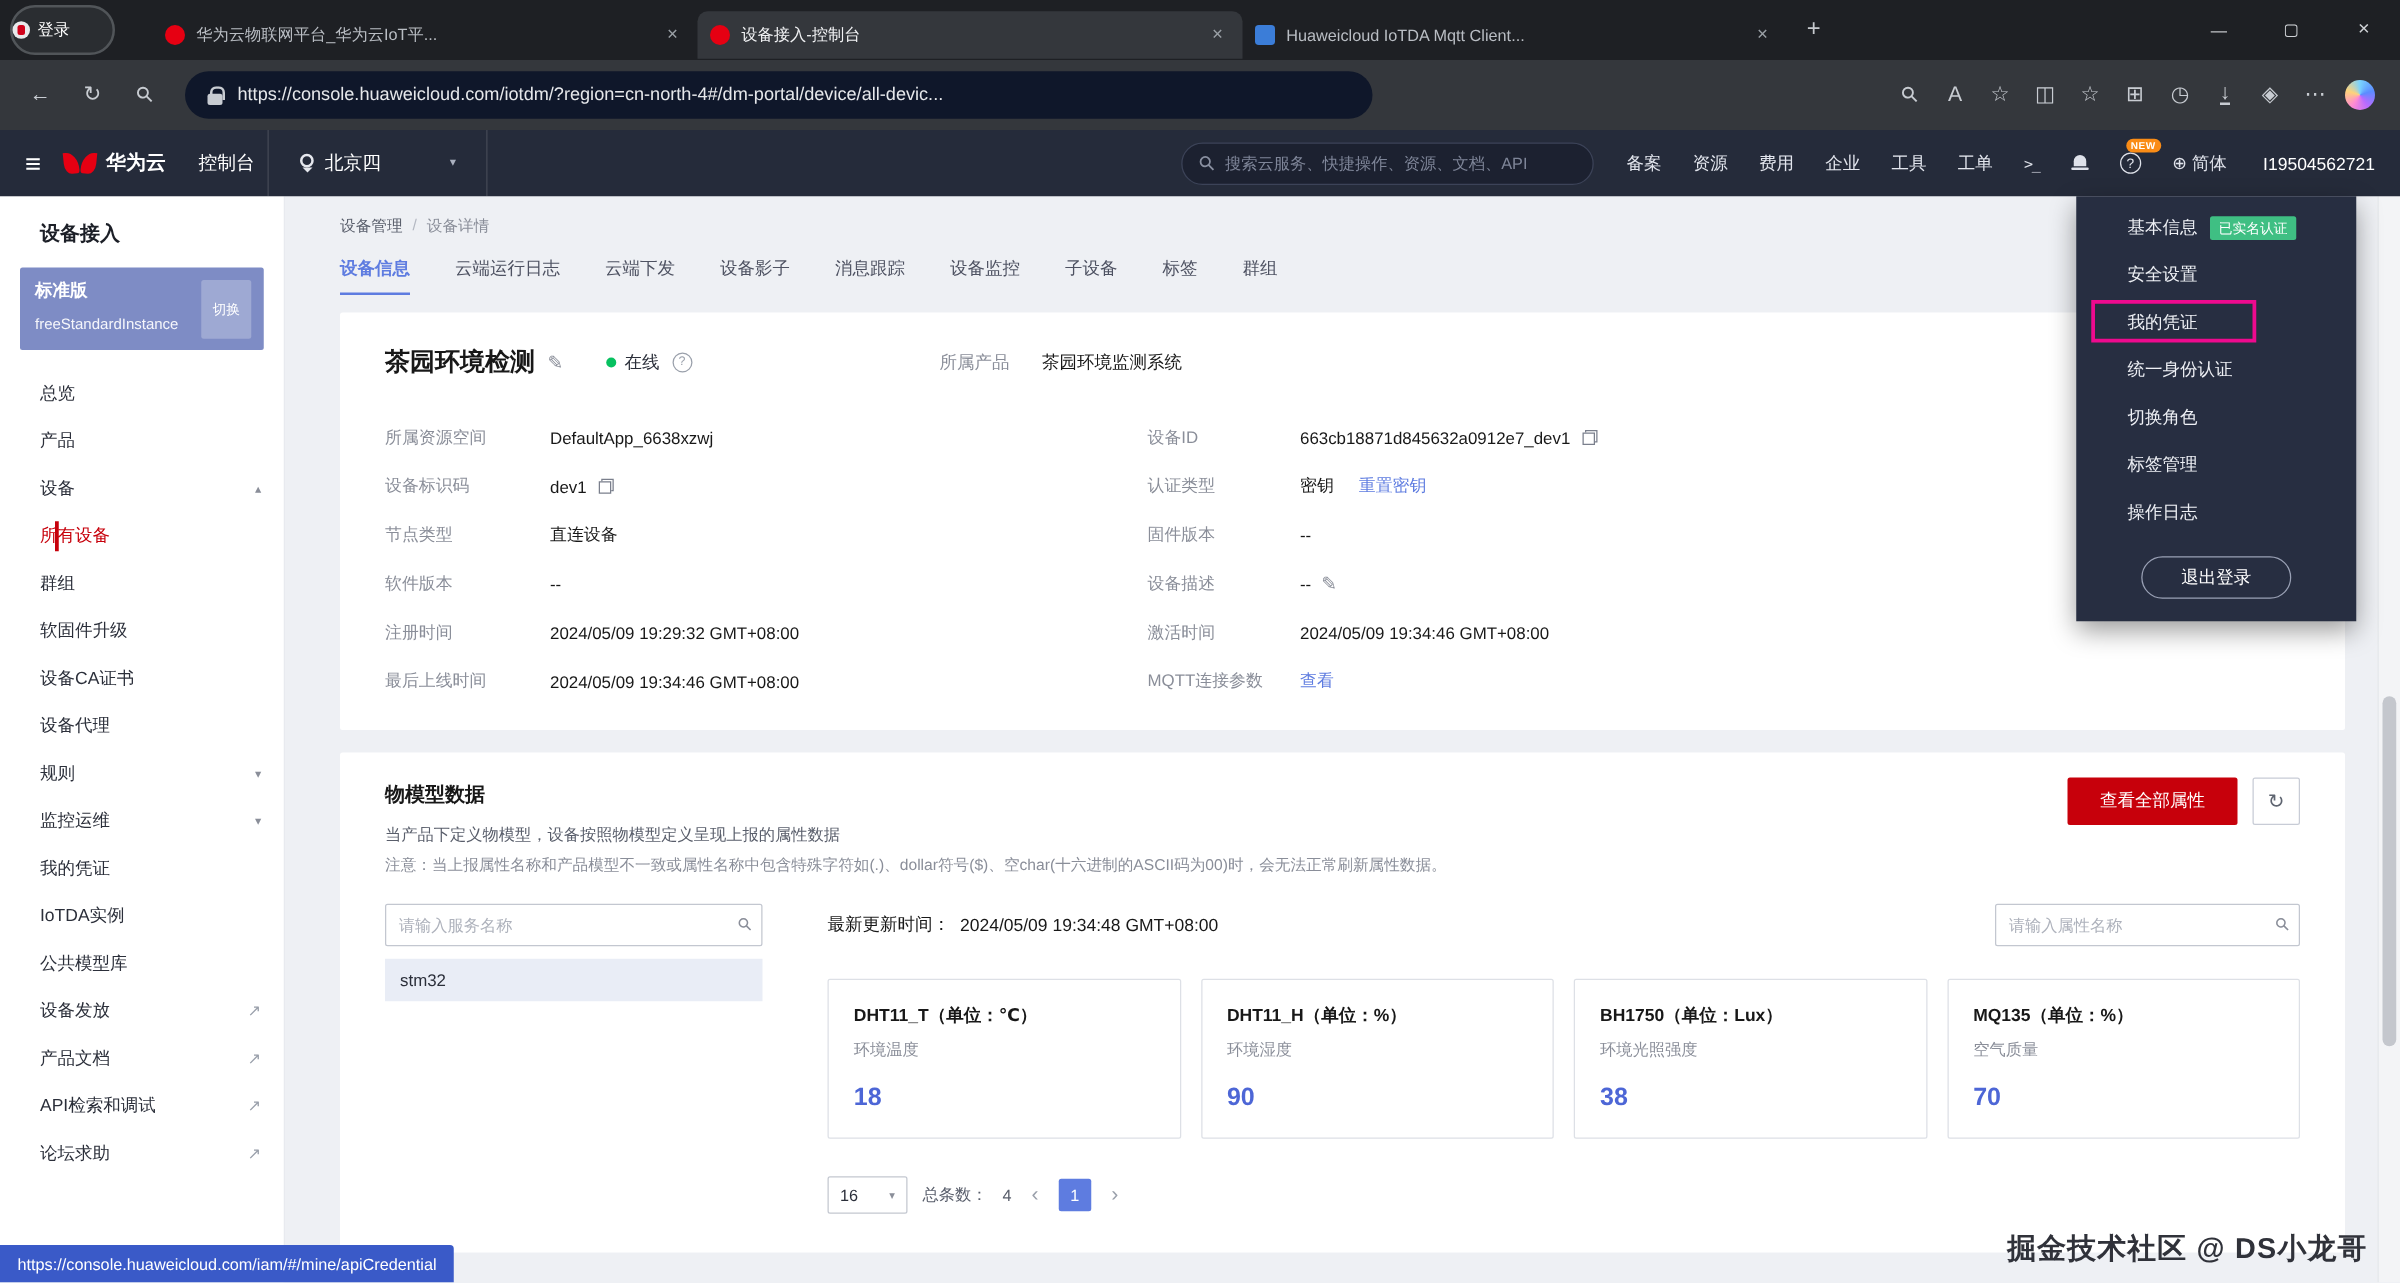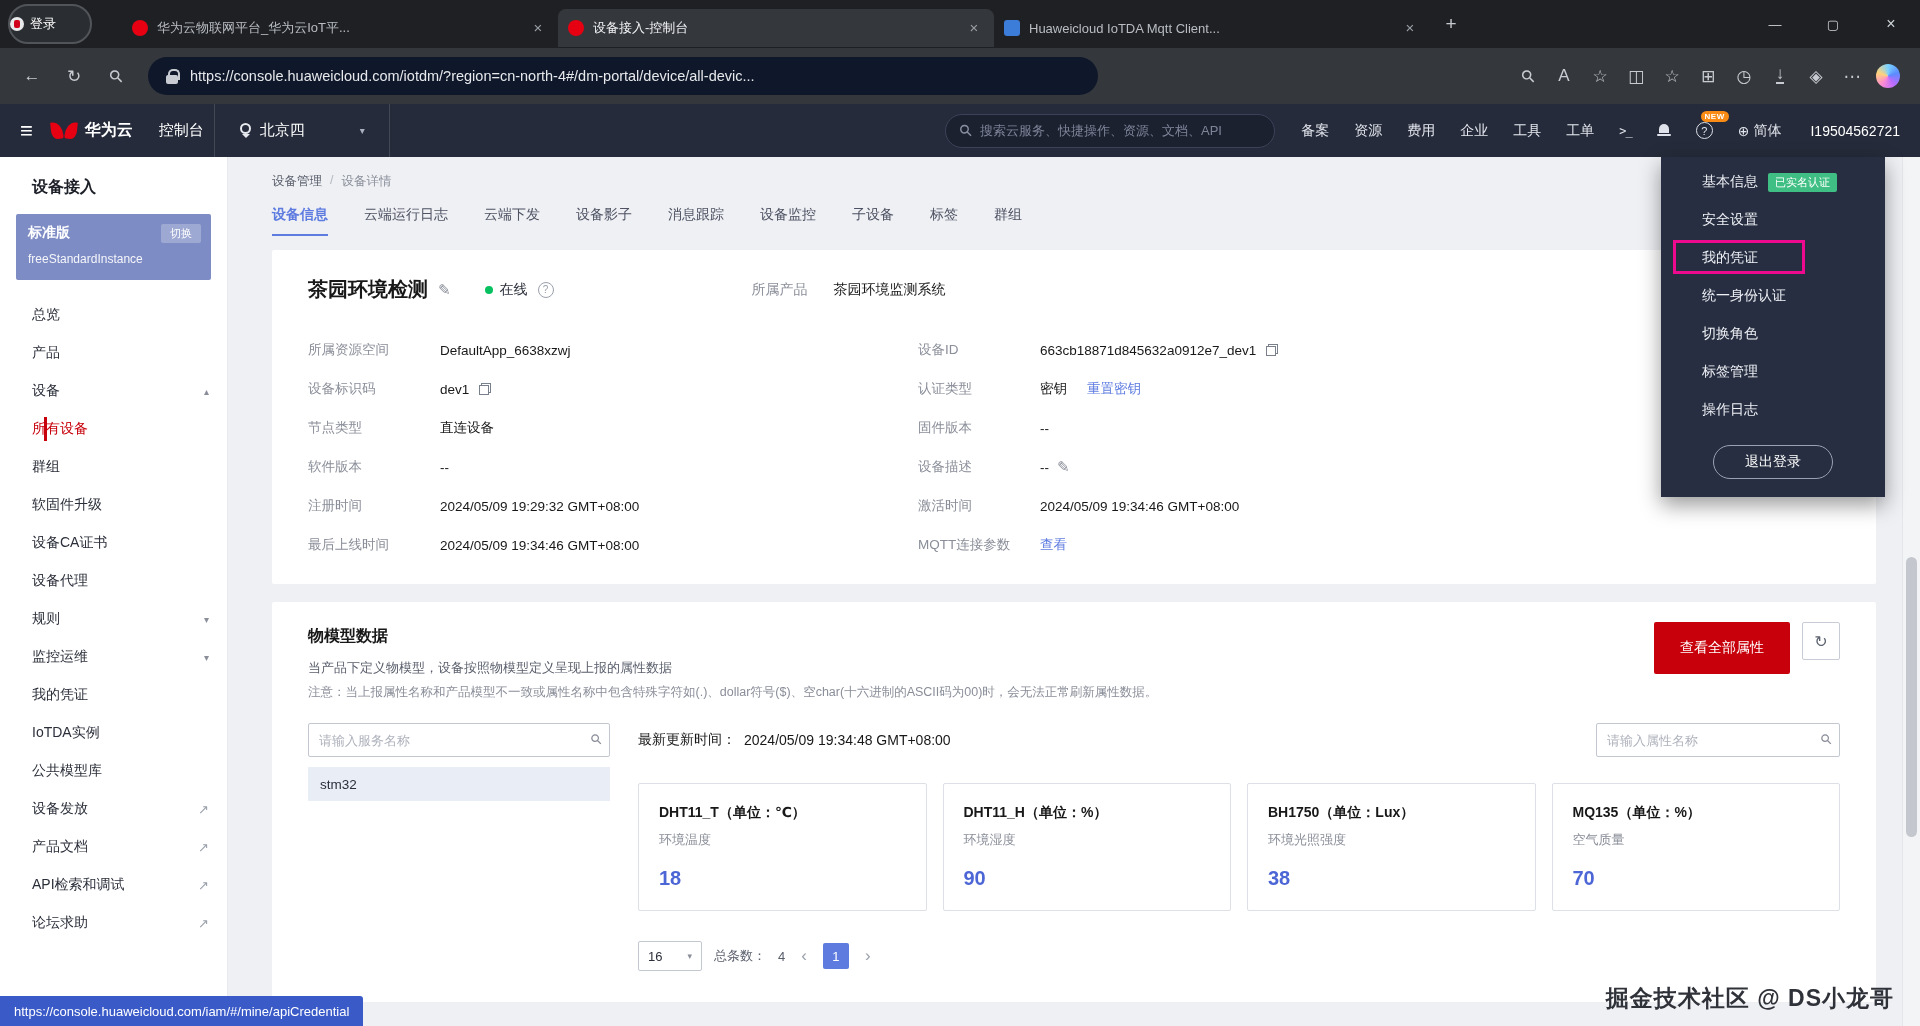--- a/index.html
+++ b/index.html
@@ -88,21 +88,21 @@
   .badge-verified{background:#3fbf83;color:#fff;font-size:11px;padding:2px 7px;border-radius:2px}
   .hl-box{position:absolute;left:12px;top:1px;width:132px;height:34px;border:3px solid #ee0a8e;pointer-events:none}
   .logout-btn{display:block;margin:16px auto 0;width:120px;height:34px;border:1px solid #9aa1b5;border-radius:17px;
     background:transparent;color:#fff;font-size:14px;font-family:inherit}
 
   
   .sidebar{position:absolute;top:157px;left:0;bottom:0;width:228px;background:#fff;border-right:1px solid #e8eaef;z-index:10}
   .sb-title{font-size:16px;font-weight:bold;color:#1c1f27;padding:20px 0 16px 32px}
   .instance-card{margin:0 16px 16px;background:#7e8cc5;border-radius:2px;padding:10px 12px;color:#fff;position:relative;height:66px}
   .inst-edition{font-size:14px;font-weight:bold}
-  .inst-switch{position:absolute;right:10px;top:10px;font-size:11px;background:rgba(255,255,255,.25);padding:2px 9px;border-radius:2px;color:#fff}
+  .inst-switch{position:absolute;right:10px;top:10px;font-size:11px;background:rgba(255,255,255,.25);padding:16px 9px;border-radius:2px;color:#fff}
   .inst-name{font-size:12px;color:rgba(255,255,255,.92);margin-top:10px}
   .sb-item{height:38px;display:flex;align-items:center;padding:0 18px 0 32px;font-size:14px;color:#2b2f3a;position:relative}
   .sb-item .caret{margin-left:auto;font-size:10px;color:#8a8e99}
   .sb-sub{}
   .sb-sub.active{color:#c7000b}
   .sb-sub.active::before{content:"";position:absolute;left:44px;top:7px;bottom:7px;width:3px;background:#c7000b}
   .sb-item .ext{margin-left:auto;color:#9aa0ab;font-size:13px}
 
   
   .main{position:absolute;top:157px;left:228px;right:18px;bottom:0;background:#eef0f4;padding:16px 26px 0 44px;overflow:hidden}
@@ -131,23 +131,23 @@
   .link{color:#5e7ce0}
   .copy-ic{position:relative;width:12px;height:12px;display:inline-block;margin-left:4px;flex:none}
   .copy-ic::before{content:"";position:absolute;right:0;top:0;width:8px;height:8px;border:1px solid #7a7f8c}
   .copy-ic::after{content:"";position:absolute;left:0;bottom:0;width:8px;height:8px;border:1px solid #7a7f8c;background:#fff}
 
   .card2{margin-top:18px;padding:24px 36px 28px;position:relative;min-height:400px}
   .m-title{font-size:16px;font-weight:bold;color:#181818}
   .m-desc{font-size:13px;color:#595e6b;margin-top:12px}
   .m-note{font-size:12.5px;color:#8a8e99;margin-top:7px}
   .m-actions{position:absolute;right:36px;top:20px;display:flex;gap:12px}
-  .btn-red{background:#c7000b;color:#fff;border:none;font-size:14px;width:136px;height:52px;border-radius:2px;font-family:inherit}
+  .btn-red{background:#c7000b;color:#fff;border:none;font-size:14px;width:136px;height:38px;border-radius:2px;font-family:inherit}
   .btn-refresh{width:38px;height:38px;border:1px solid #c8ccd6;border-radius:2px;background:#fff;color:#5e6470;font-size:16px}
-  .m-body{display:flex;gap:28px;margin-top:22px}
+  .m-body{display:flex;gap:52px;margin-top:22px}
   .svc-panel{width:302px;flex:none}
   .inp-wrap{position:relative}
   .inp{width:100%;height:34px;border:1px solid #c3c7d0;border-radius:2px;padding:0 30px 0 10px;font-size:13px;
     color:#2b2f3a;outline:none;background:#fff;font-family:inherit}
   .inp::placeholder{color:#aeb2bc}
   .inp-search-ic{position:absolute;right:9px;top:8px;color:#8a8e99;font-size:14px}
   .svc-item{height:34px;margin-top:10px;background:#e9edf6;display:flex;align-items:center;padding-left:12px;
     font-size:13.5px;color:#2b2f3a}
   .prop-panel{flex:1;min-width:0}
   .prop-top{display:flex;align-items:center}

